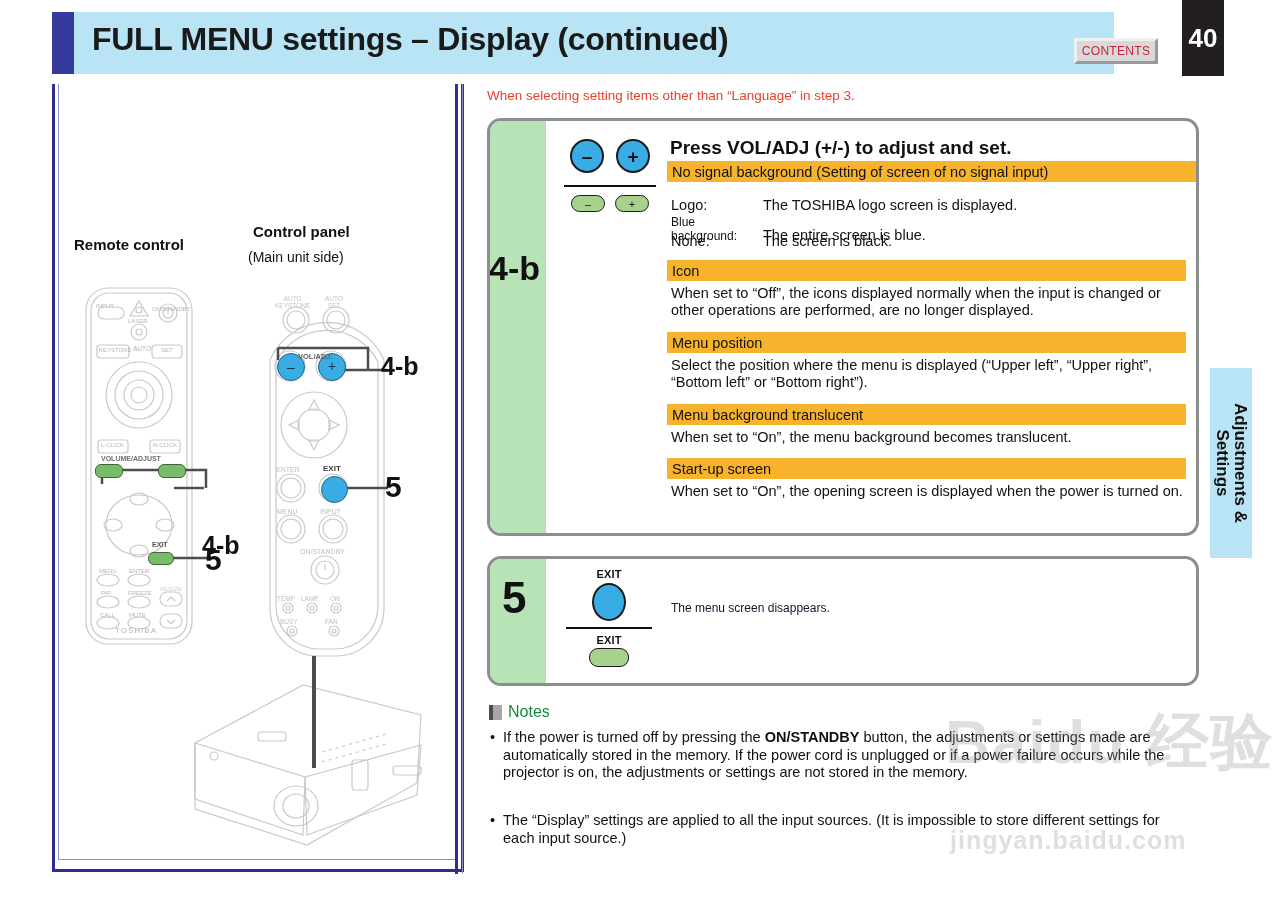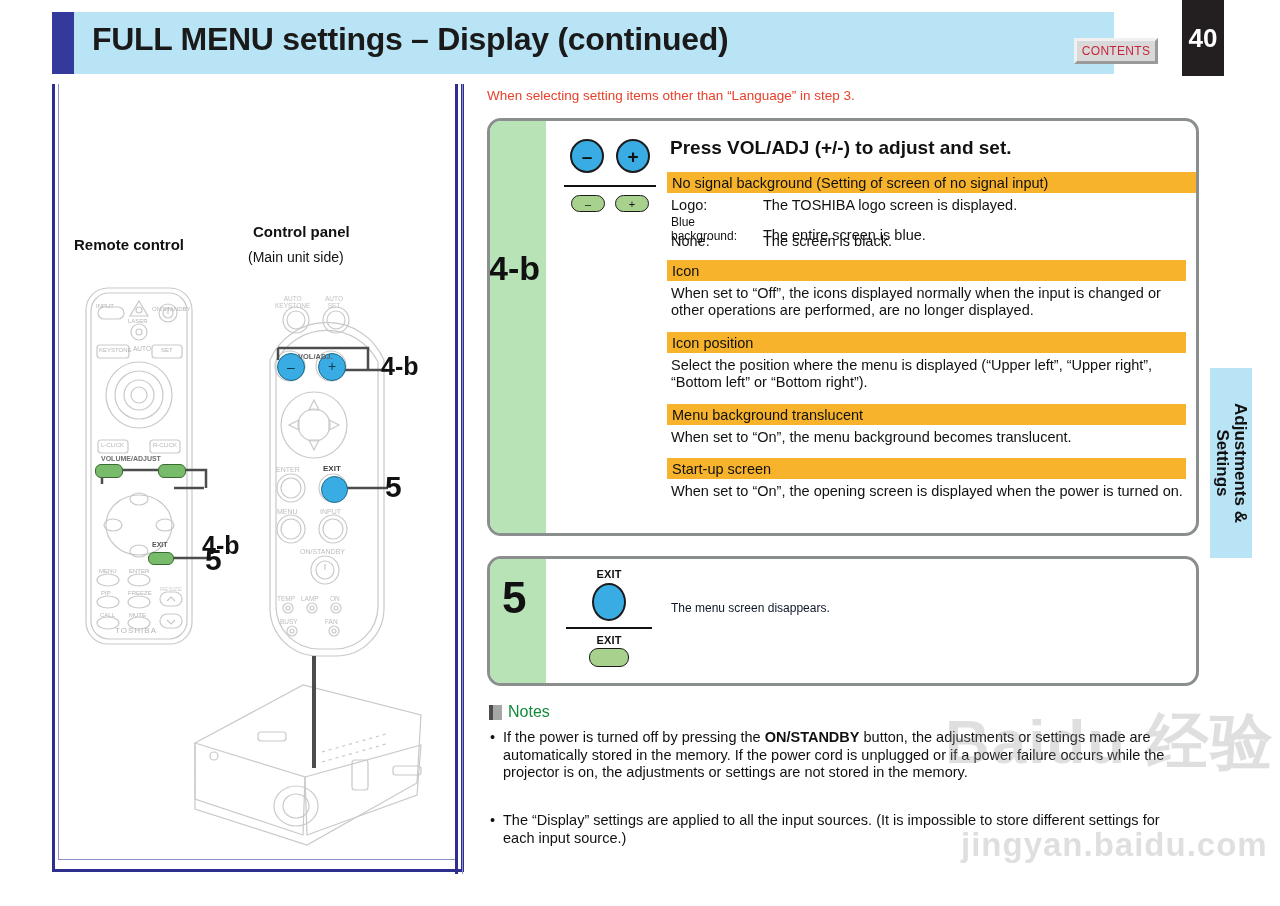--- a/index.html
+++ b/index.html
@@ -73,21 +73,21 @@
   .notes-ico{position:absolute;left:489px;top:705px;width:13px;height:15px;background:#4d4d4d;}
   .notes-ico:after{content:"";position:absolute;left:4px;top:0;width:9px;height:15px;background:#a6a6a6;}
   .notes-ttl{position:absolute;left:508px;top:703px;font-size:16px;color:#14883c;}
   .note{position:absolute;font-size:14.5px;color:#111;line-height:1.22;}
   .note .bullet{position:absolute;left:-13px;top:0;}
   .note b{font-weight:bold;}
 
   
   .wm{position:absolute;color:rgba(150,150,150,.30);font-weight:bold;pointer-events:none;user-select:none;}
   .wm1{left:945px;top:700px;font-size:62px;letter-spacing:2px;}
-  .wm2{left:950px;top:826px;font-size:33px;letter-spacing:1px;margin-left:11px;}
+  .wm2{left:950px;top:826px;font-size:25px;letter-spacing:1px;}
 </style>
 </head>
 <body>
 
 <div class="hdr-navy"></div>
 <div class="hdr-blue"></div>
 <div class="hdr-title">FULL MENU settings – Display (continued)</div>
 <div class="contents-btn">
   <span>CONTENTS</span>
 </div>
@@ -303,40 +303,40 @@
           <span class="sym">–</span>
         </div>
       <div class="pillbtn">
           <span class="sym">+</span>
         </div>
     </div>
   </div>
 
   <div class="headline" style="left:180px;top:16px;">Press VOL/ADJ (+/-) to adjust and set.</div>
 
-  <div class="orangebar" style="left:177px;top:51px;width:569px;">
+  <div class="orangebar" style="left:177px;top:40px;width:569px;">
     <span>No signal background (Setting of screen of no signal input)</span>
   </div>
   <div class="defrow" style="left:181px;top:76px;width:515px;">
     <span class="k" style="width:92px;">Logo:</span><span>The TOSHIBA logo screen is displayed.</span>
   </div>
   <div class="defrow" style="left:181px;top:94px;width:515px;">
     <span class="k small" style="width:92px;">Blue background:</span><span>The entire screen is blue.</span>
   </div>
   <div class="defrow" style="left:181px;top:112px;width:515px;">
     <span class="k" style="width:92px;">None:</span><span>The screen is black.</span>
   </div>
 
   <div class="orangebar" style="left:177px;top:139px;width:519px;">
     <span>Icon</span>
   </div>
   <div class="bodytxt" style="left:181px;top:164px;width:513px;">When set to “Off”, the icons displayed normally when the input is changed or other operations are performed, are no longer displayed.</div>
 
   <div class="orangebar" style="left:177px;top:211px;width:519px;">
-    <span>Icon position</span>
+    <span>Menu position</span>
   </div>
   <div class="bodytxt" style="left:181px;top:236px;width:517px;">Select the position where the menu is displayed (“Upper left”, “Upper right”, “Bottom left” or “Bottom right”).</div>
 
   <div class="orangebar" style="left:177px;top:283px;width:519px;">
     <span>Menu background translucent</span>
   </div>
   <div class="bodytxt" style="left:181px;top:308px;width:513px;">When set to “On”, the menu background becomes translucent.</div>
 
   <div class="orangebar" style="left:177px;top:337px;width:519px;">
     <span>Start-up screen</span>

